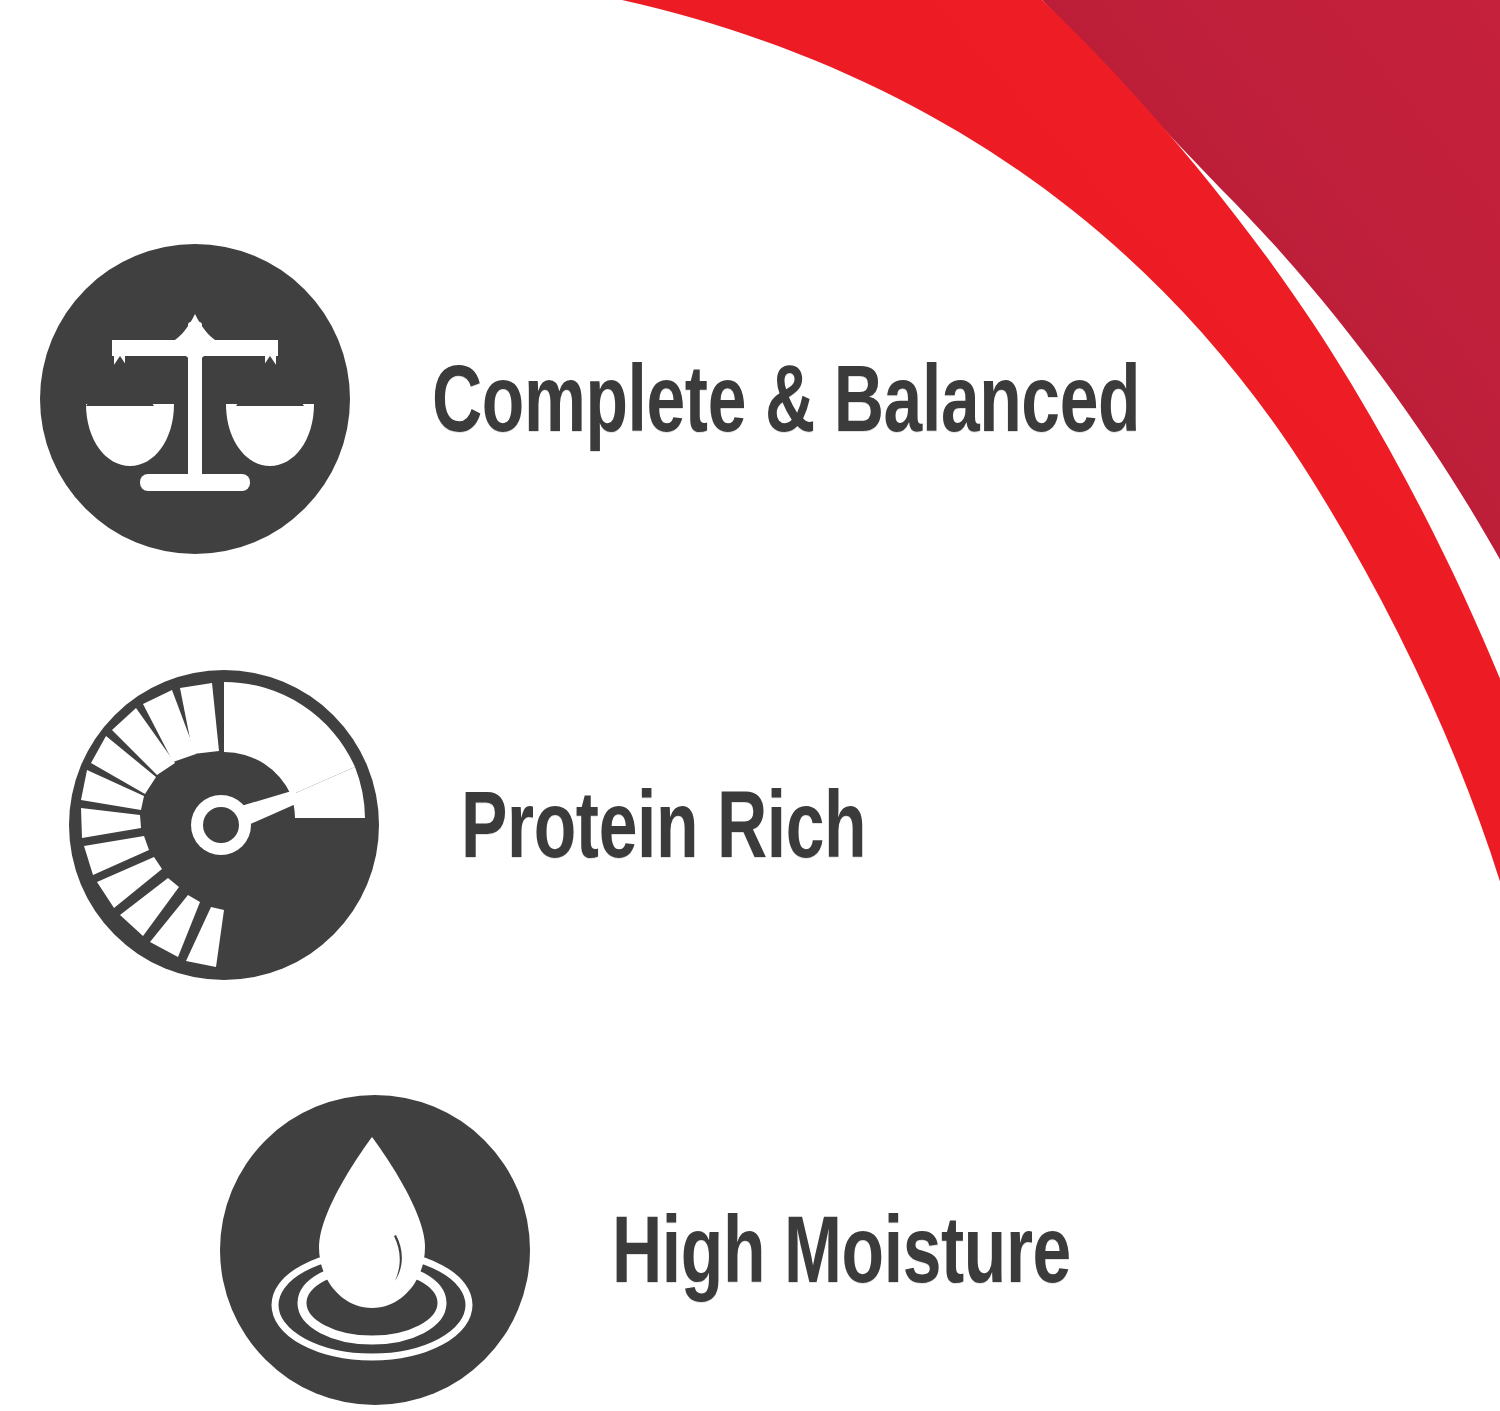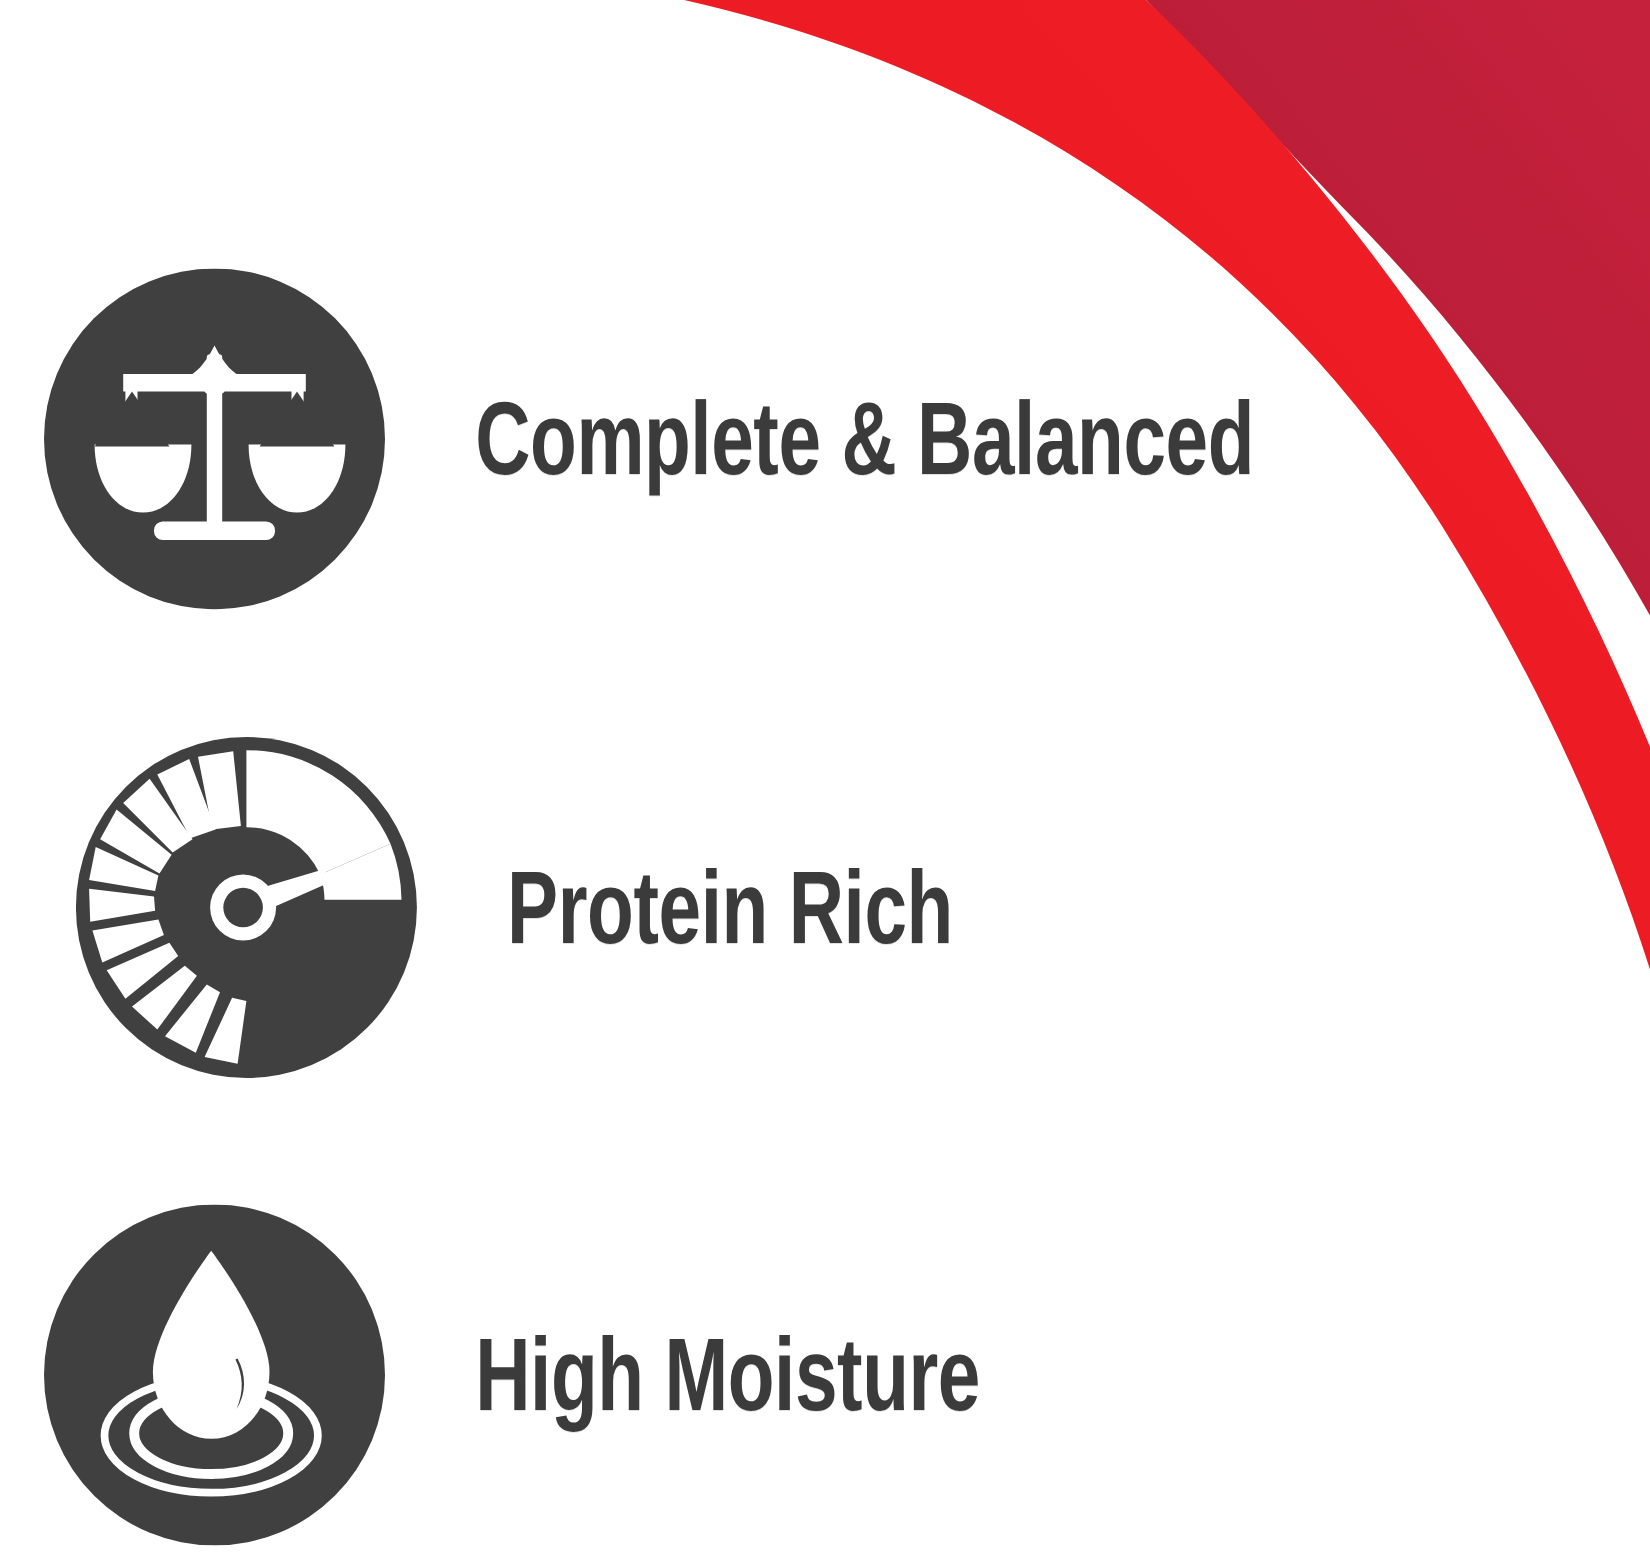--- a/index.html
+++ b/index.html
@@ -23,21 +23,21 @@
   .feature-row{
     position:absolute;
     left:0;
     width:1200px;
     height:310px;
     display:flex;
     align-items:center;
   }
   #row-0{top:244px;}
   #row-1{top:670px;padding-left:29px;}
-  #row-2{top:1095px;}
+  #row-2{top:1095px;justify-content:flex-end;}
 
   .icon-badge{
     width:310px;height:310px;
     flex:0 0 310px;
     margin-left:8px;
     position:relative;
   }
   .icon-badge svg{display:block;width:310px;height:310px;}
 
   .feature-label{

